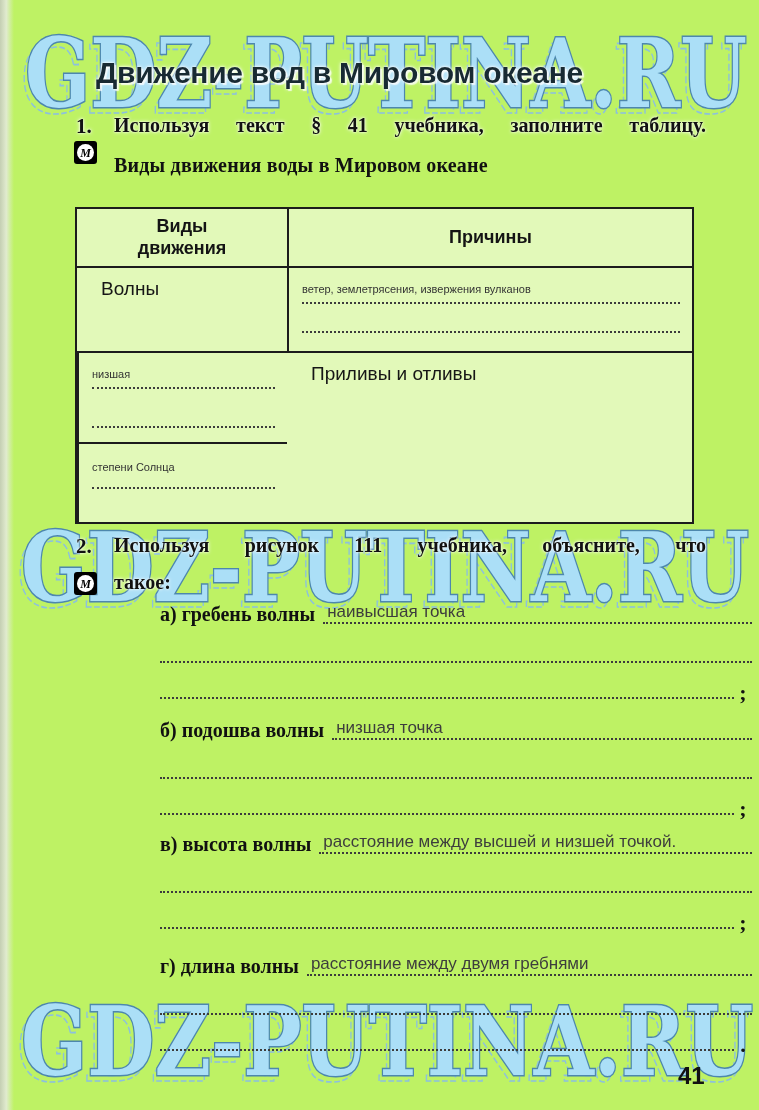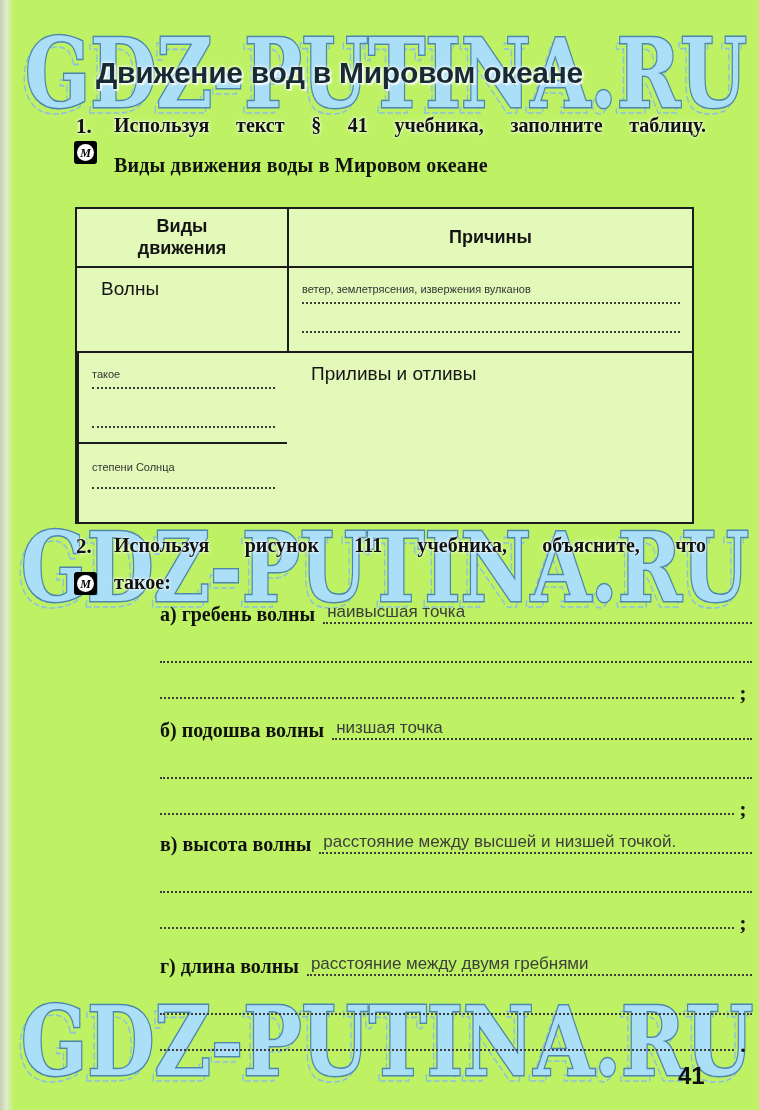--- a/index.html
+++ b/index.html
@@ -107,21 +107,21 @@
         <span>Причины</span>
       </div>
 
       <div class="type-cell row-b">Волны</div>
       <div class="cause-cell cell-c2 row-b">
         <div class="tbl-ans dotted">ветер, землетрясения, извержения вулканов</div>
         <div class="tbl-blank dotted blank-r1"></div>
       </div>
 
       <div class="cause-cell cell-c2 row-b">
-        <div class="tbl-ans dotted">такое</div>
+        <div class="tbl-ans dotted">низшая</div>
         <div class="tbl-blank dotted blank-r2"></div>
       </div>
 
       <div class="type-cell row-b">Приливы и отливы</div>
       <div class="cause-cell cell-c2 row-b">
         <div class="tbl-ans2">степени Солнца</div>
         <div class="tbl-blank dotted blank-r3"></div>
       </div>
     </div>
 

